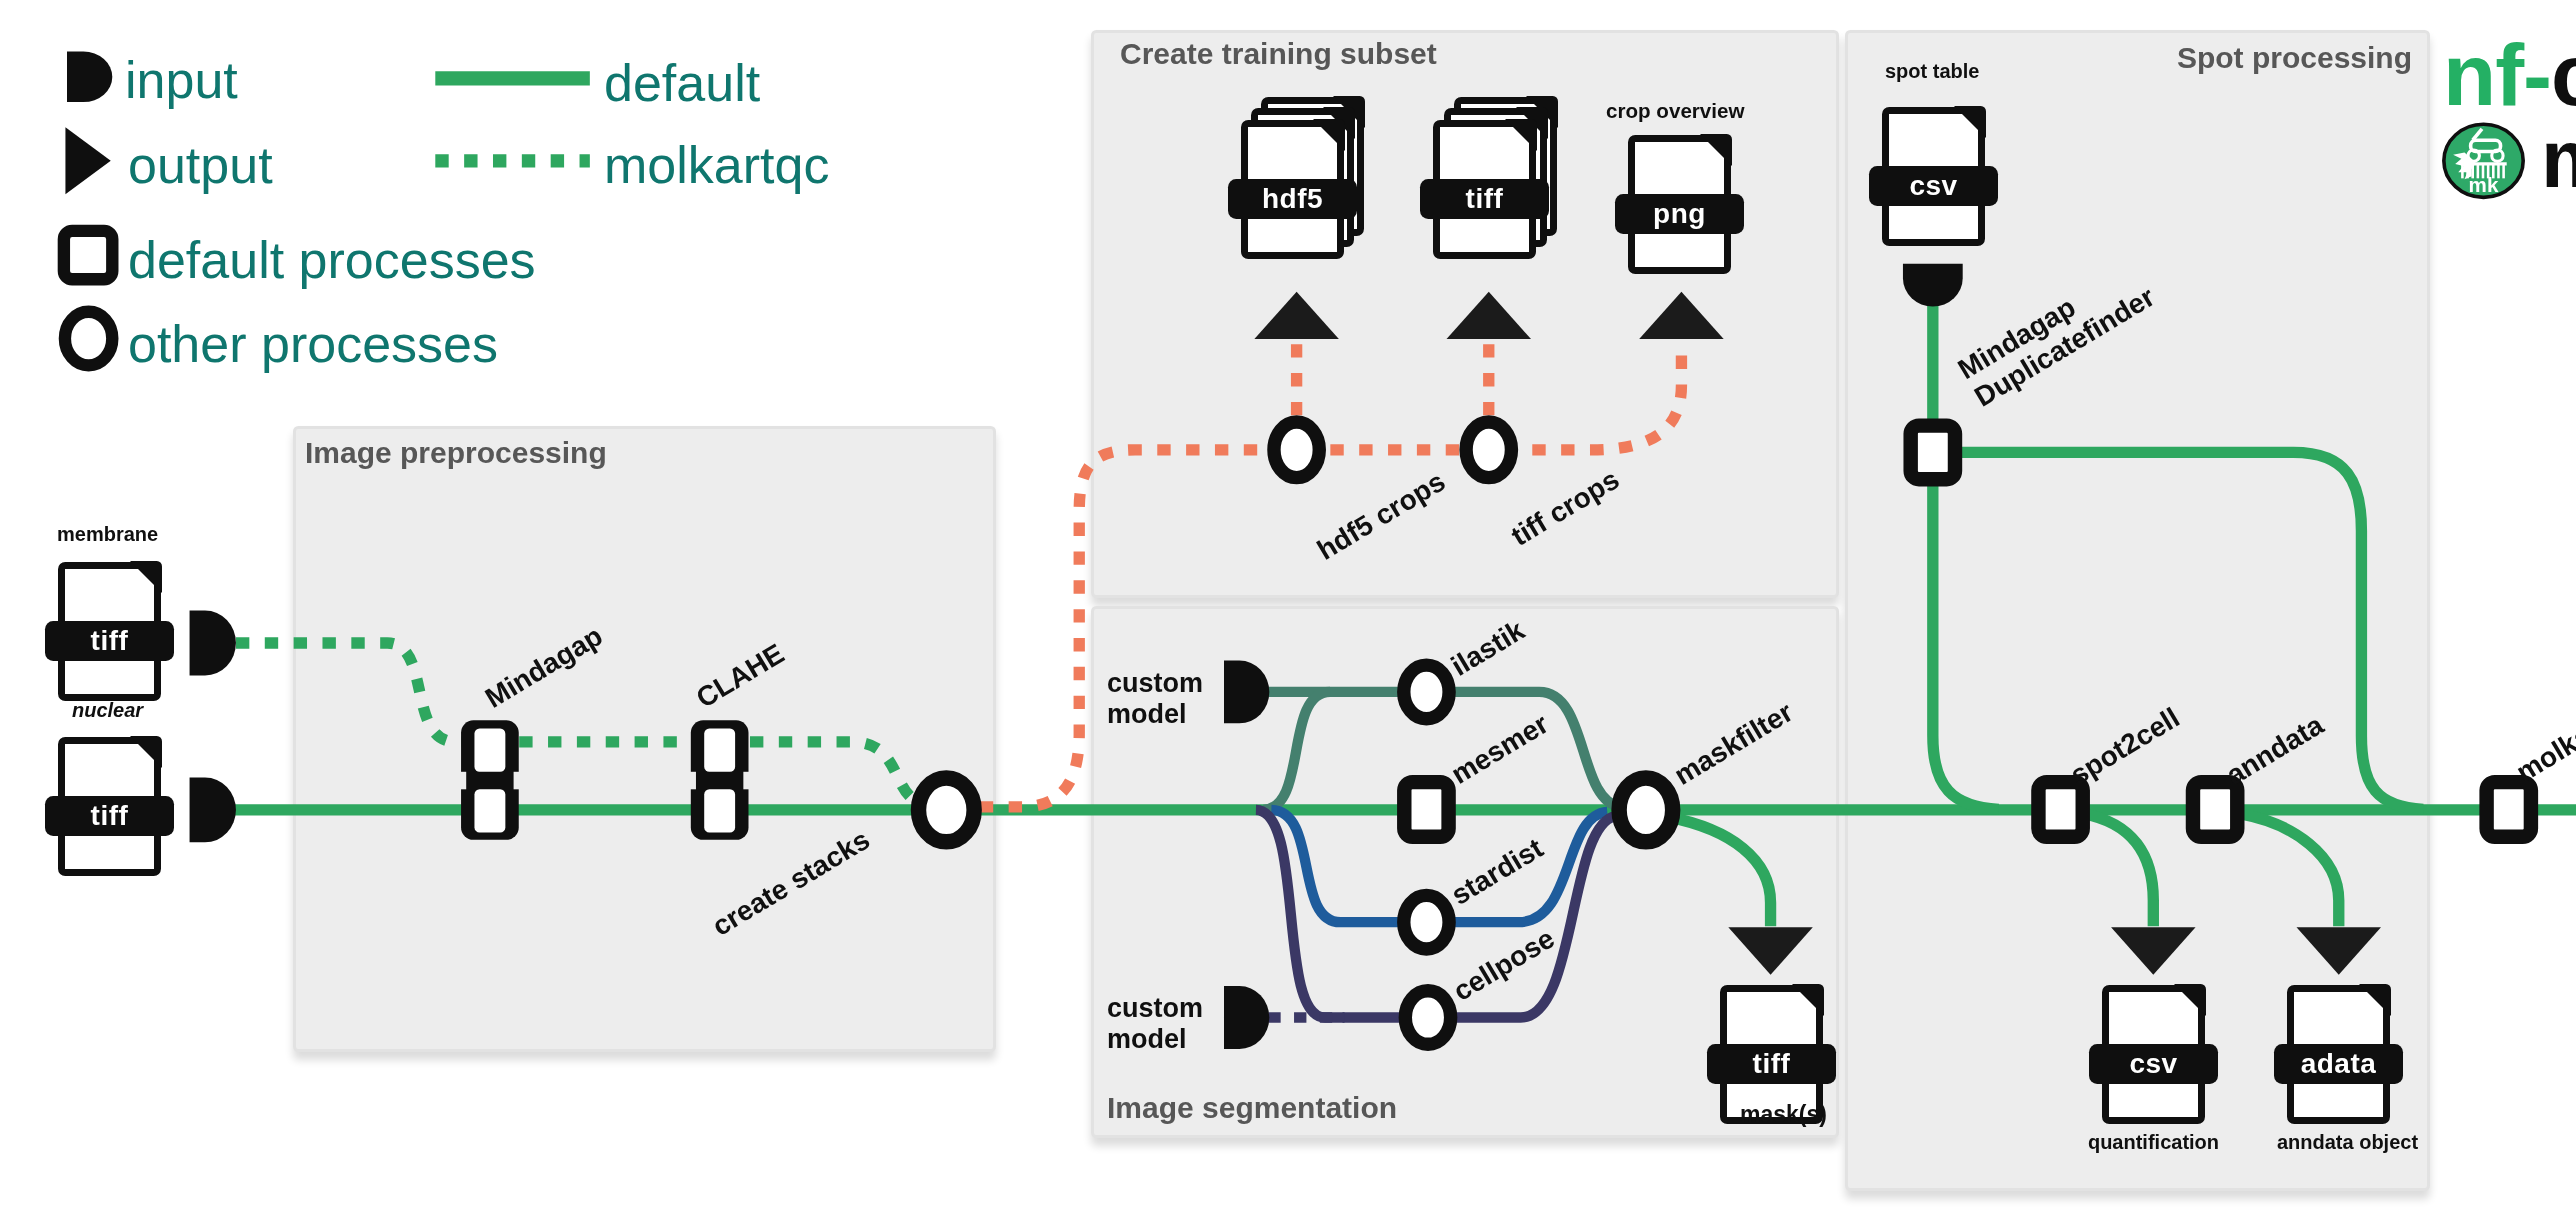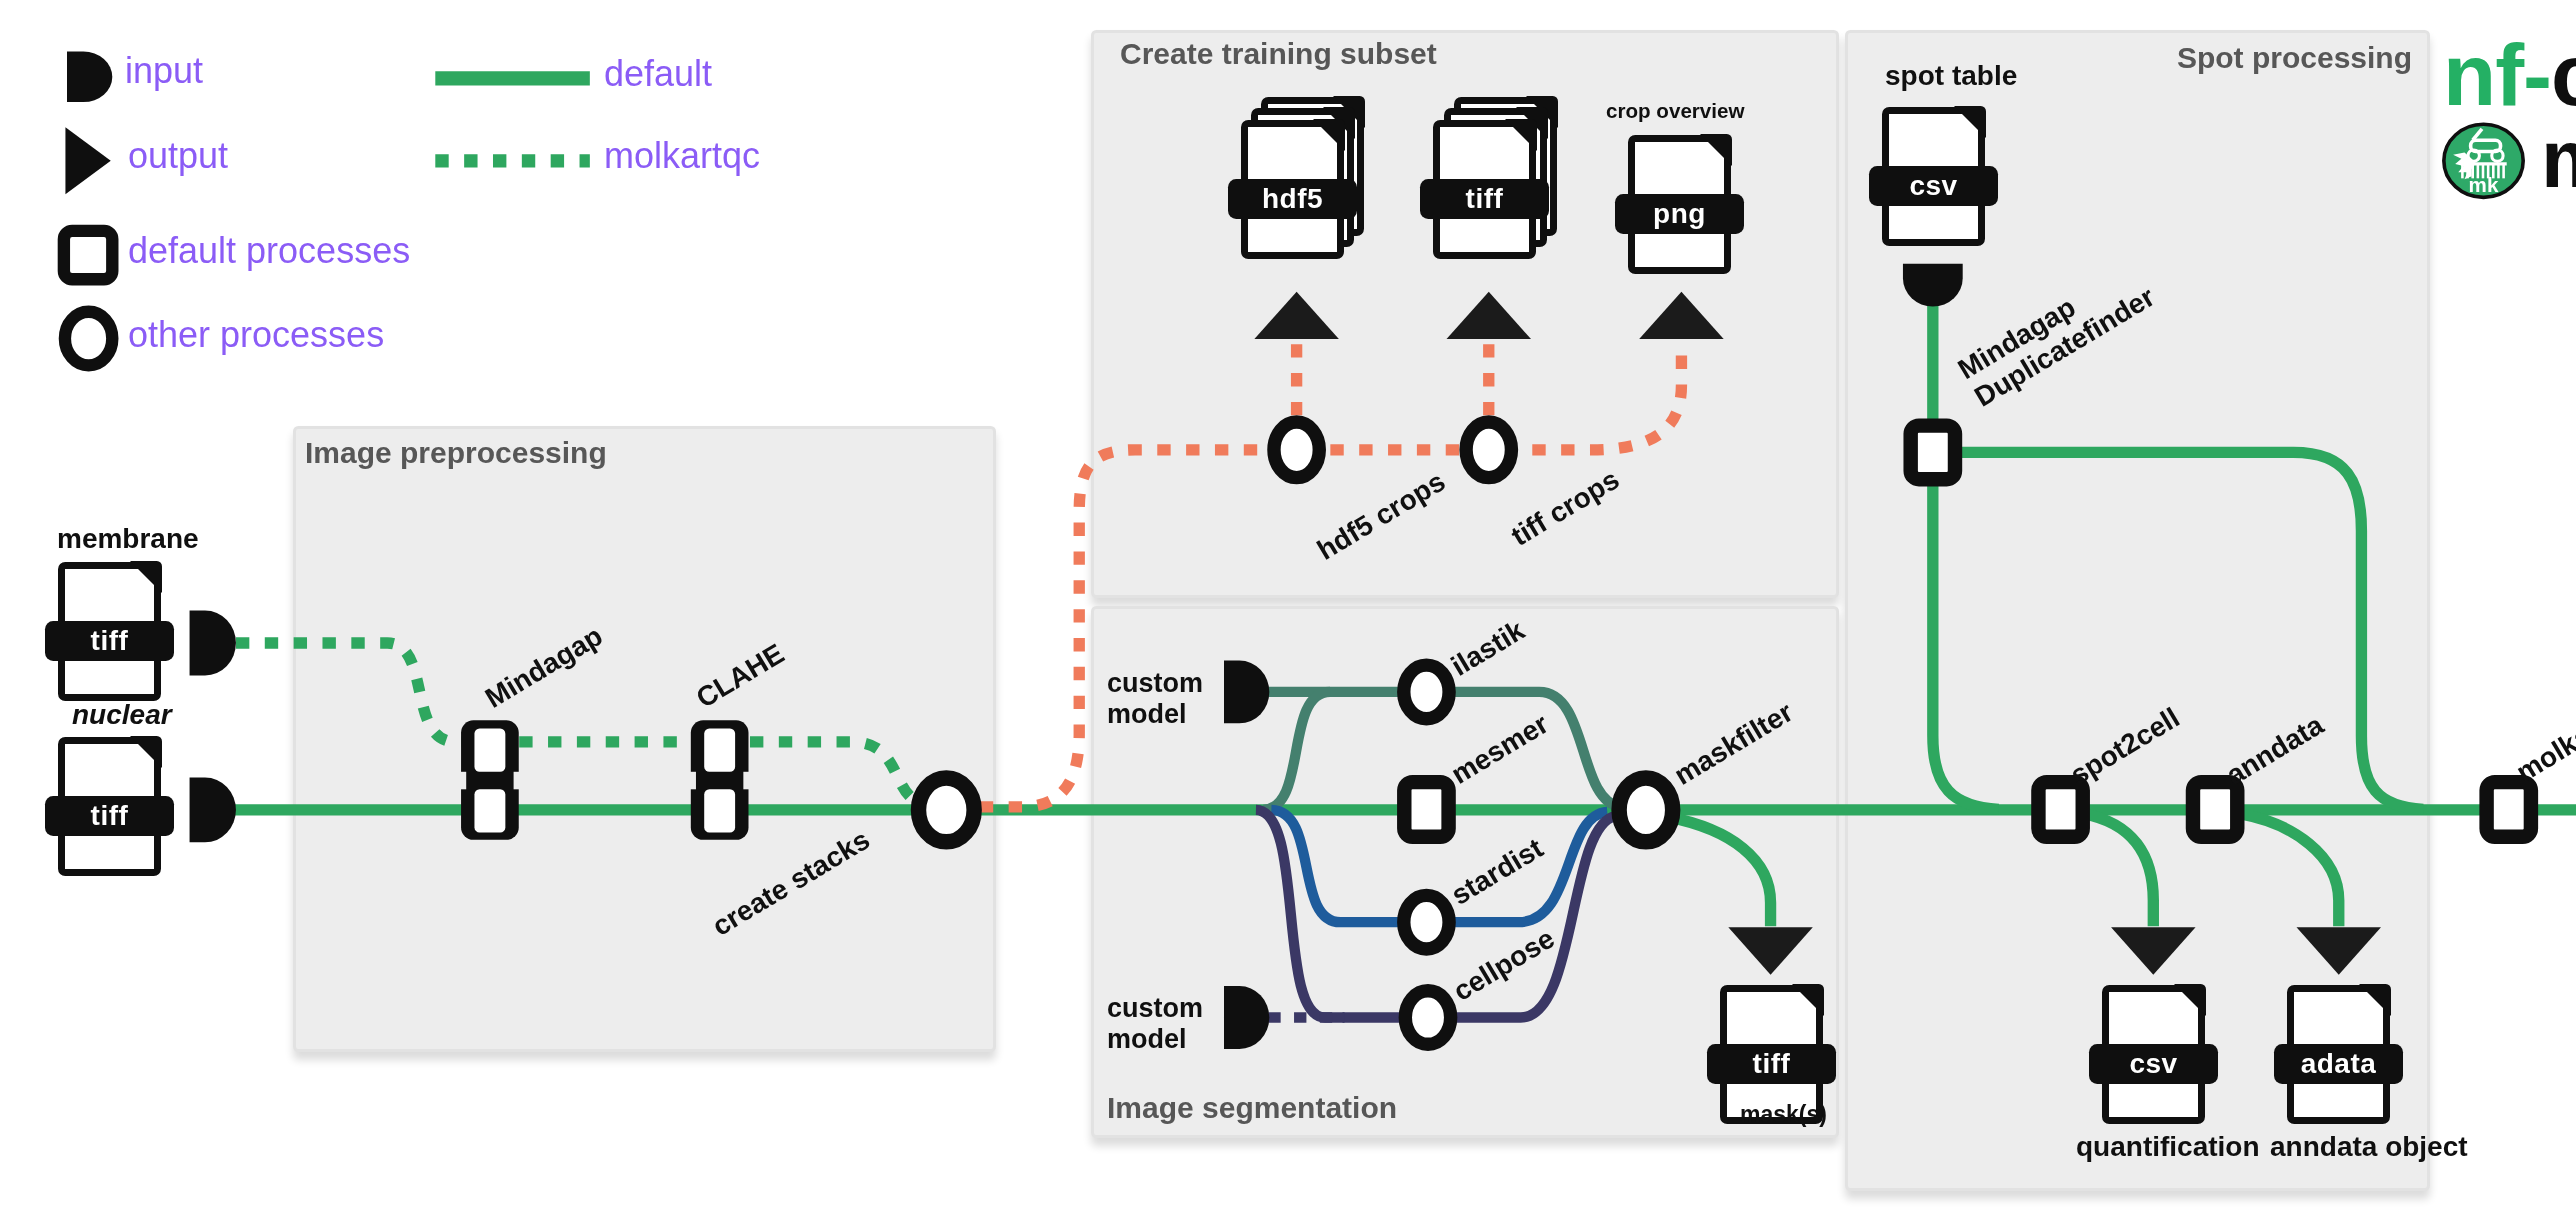--- a/index.html
+++ b/index.html
@@ -11,23 +11,23 @@
   .box{position:absolute;background:#ededed;border:3.6px solid #e2e2e2;border-radius:5.2px;
        box-shadow:0 7.2px 8.2px rgba(0,0,0,.14);}
   .box-title{position:absolute;font-size:30px;font-weight:bold;color:#575757;white-space:nowrap;}
 
   
   #wires{position:absolute;left:0;top:0;z-index:3;}
 
   
   .lbl{position:absolute;color:#101010;white-space:nowrap;z-index:5;}
   .node-lbl{font-size:28px;font-weight:bold;transform:rotate(-31deg);transform-origin:left center;}
-  .cap{font-size:28px;font-weight:bold;text-align:center;}
+  .cap{font-size:20px;font-weight:bold;text-align:center;}
   .small-cap{font-size:23px;font-weight:bold;}
-  .legend-lbl{font-size:36px;font-weight:400;color:#8b5cf6;}
+  .legend-lbl{font-size:52px;font-weight:400;color:#0f766e;}
   .two-line{white-space:normal;line-height:1.13;}
 
   
   .file{position:absolute;width:103px;height:139px;z-index:4;}
   .file .page{position:absolute;left:0;top:0;right:0;bottom:0;background:#ffffff;
               border:7.2px solid #0f0f0f;border-radius:7.2px;}
   .file .fold{position:absolute;top:-1px;right:-1px;width:32px;height:32px;background:#0f0f0f;
               clip-path:polygon(0 0,100% 100%,100% 0);border-radius:0 5.2px 0 0;}
   .file .band{position:absolute;left:-13.4px;right:-13.4px;top:59px;height:40px;background:#0f0f0f;
               border-radius:8.2px;color:#ffffff;font-size:28px;font-weight:bold;

